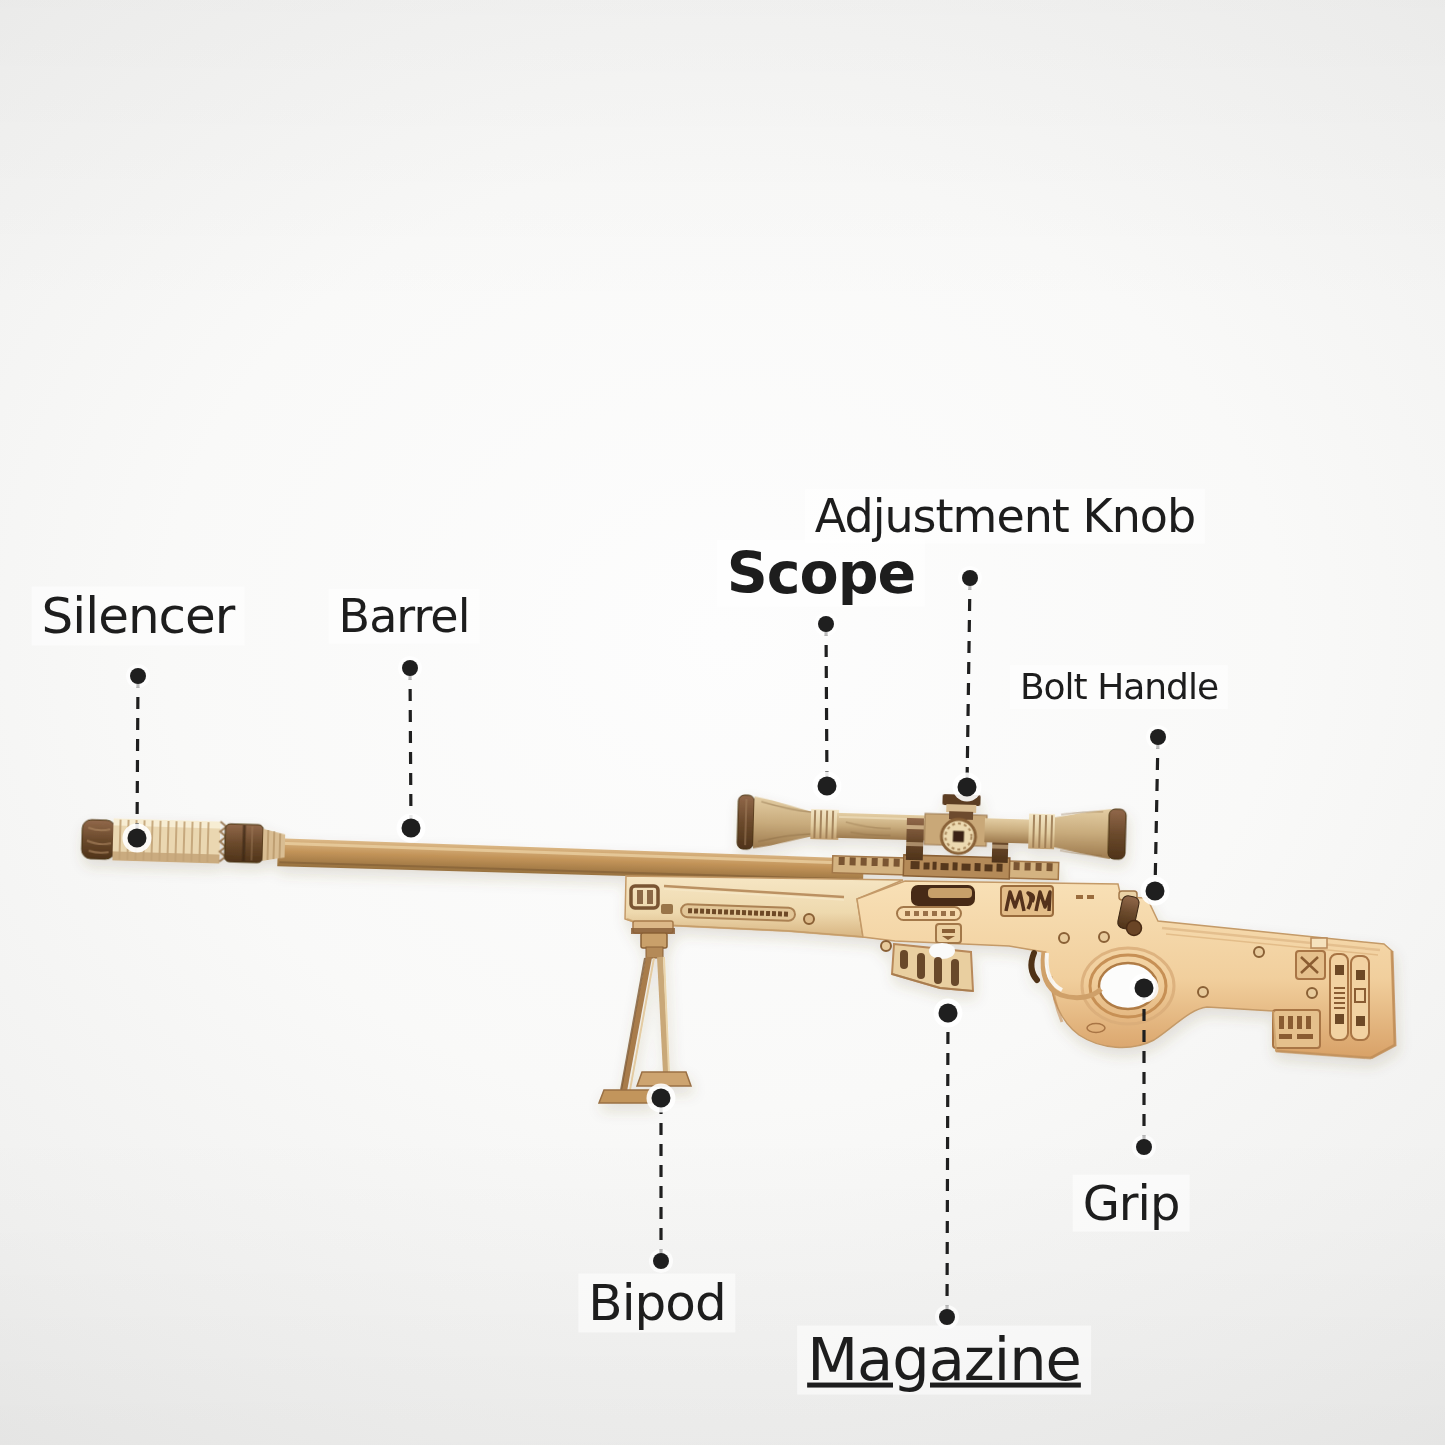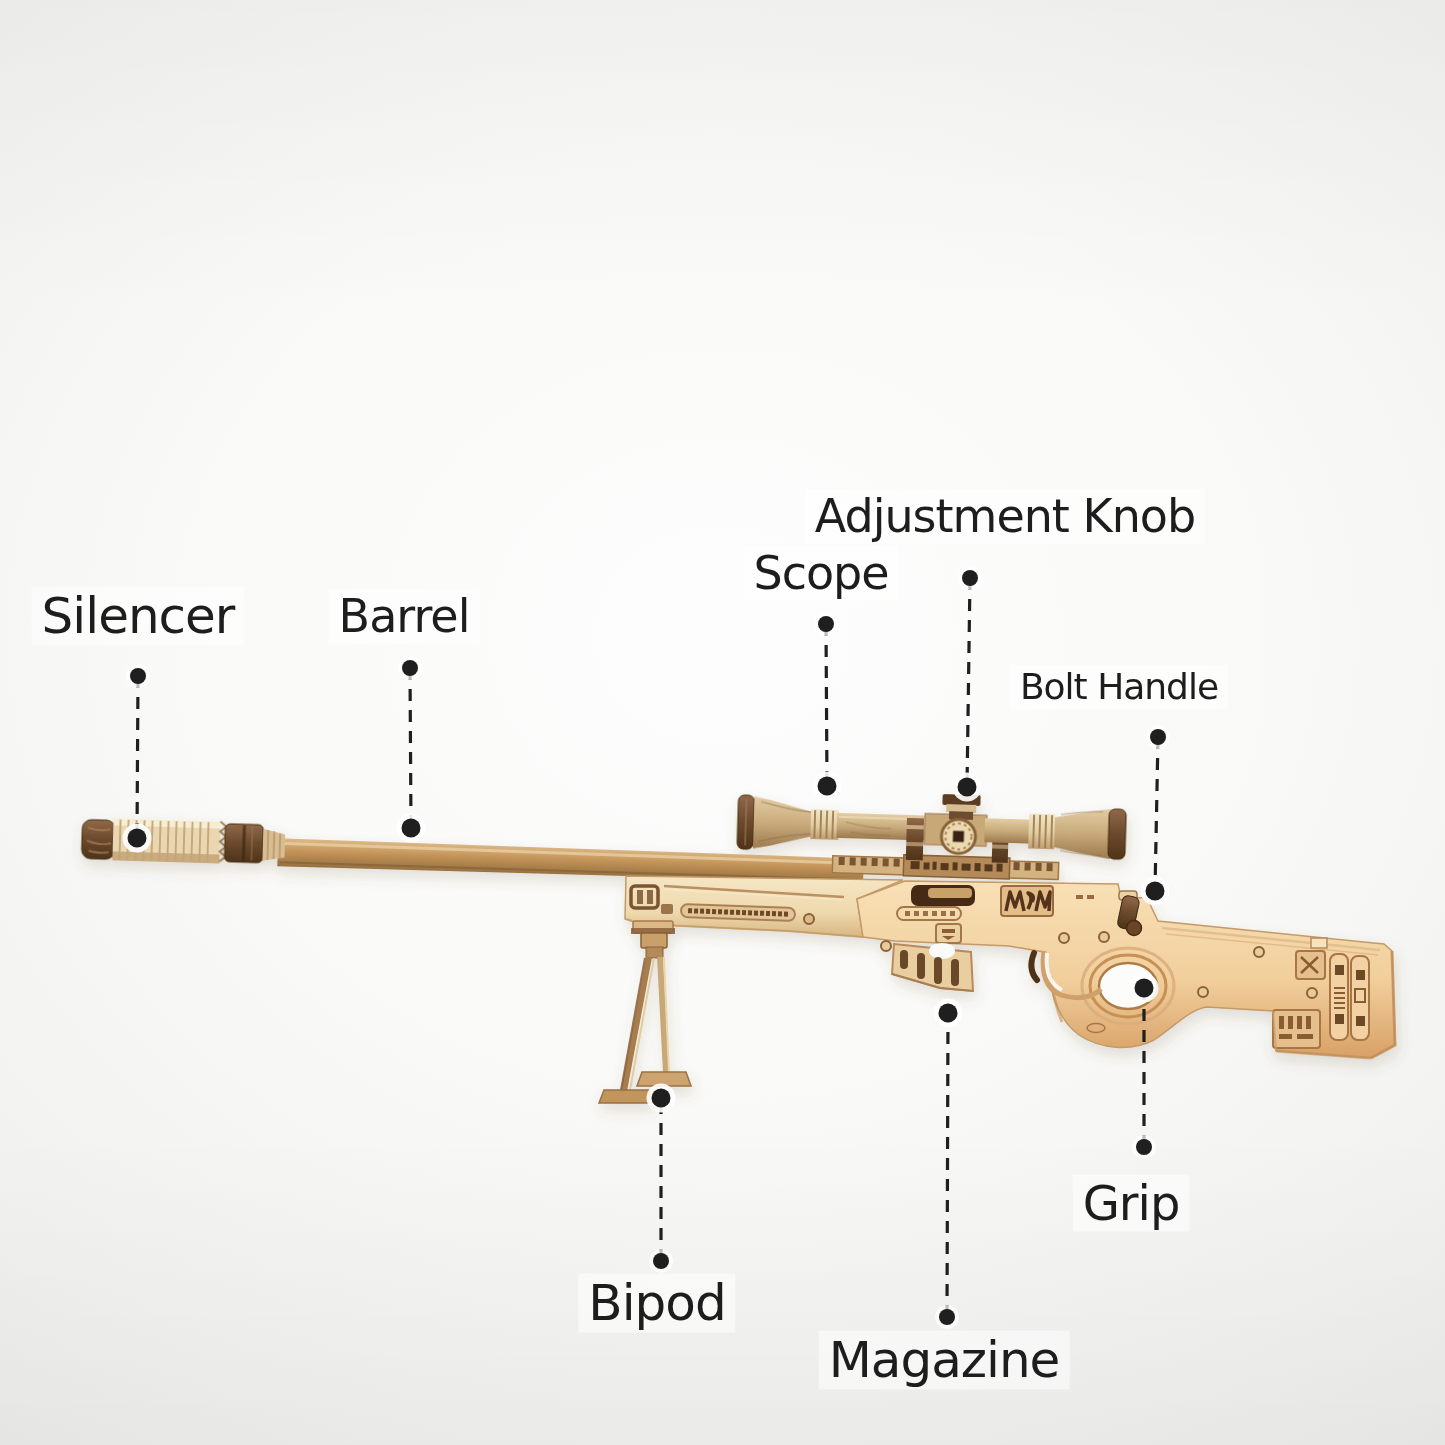--- a/index.html
+++ b/index.html
@@ -382,20 +382,20 @@
       <line x1="1144" y1="1147" x2="1144" y2="988" stroke="#1f1f1f" stroke-width="3.2" stroke-dasharray="12 9"></line>
       <circle cx="1144" cy="988" r="14.5" fill="#ffffff" opacity="0.9"></circle>
       <circle cx="1144" cy="988" r="9.5" fill="#1f1f1f"></circle>
       <circle cx="1144" cy="1147" r="12" fill="#ffffff" opacity="0.7"></circle>
       <circle cx="1144" cy="1147" r="8" fill="#1f1f1f"></circle>
     </svg>
 
   <div id="labels">
       <div class="callout-label" style="left: 138px; top: 616px; font-size: 50px;">Silencer</div>
       <div class="callout-label" style="left: 404px; top: 616px; font-size: 46px;">Barrel</div>
-      <div class="callout-label" style="left: 821px; top: 573px; font-size: 46px;">Scope</div>
+      <div class="callout-label" style="left: 821px; top: 573px; font-size: 57px; font-weight: bold;">Scope</div>
       <div class="callout-label" style="left: 1005px; top: 516px; font-size: 46px;">Adjustment Knob</div>
       <div class="callout-label" style="left: 1119px; top: 687px; font-size: 36px;">Bolt Handle</div>
       <div class="callout-label" style="left: 657px; top: 1303px; font-size: 50px;">Bipod</div>
-      <div class="callout-label" style="left: 944px; top: 1360px; font-size: 50px;">Magazine</div>
+      <div class="callout-label" style="left: 944px; top: 1360px; font-size: 59px; text-decoration: underline;">Magazine</div>
       <div class="callout-label" style="left: 1131px; top: 1203px; font-size: 48px;">Grip</div>
     </div>
 </div>
 
 </body></html>

